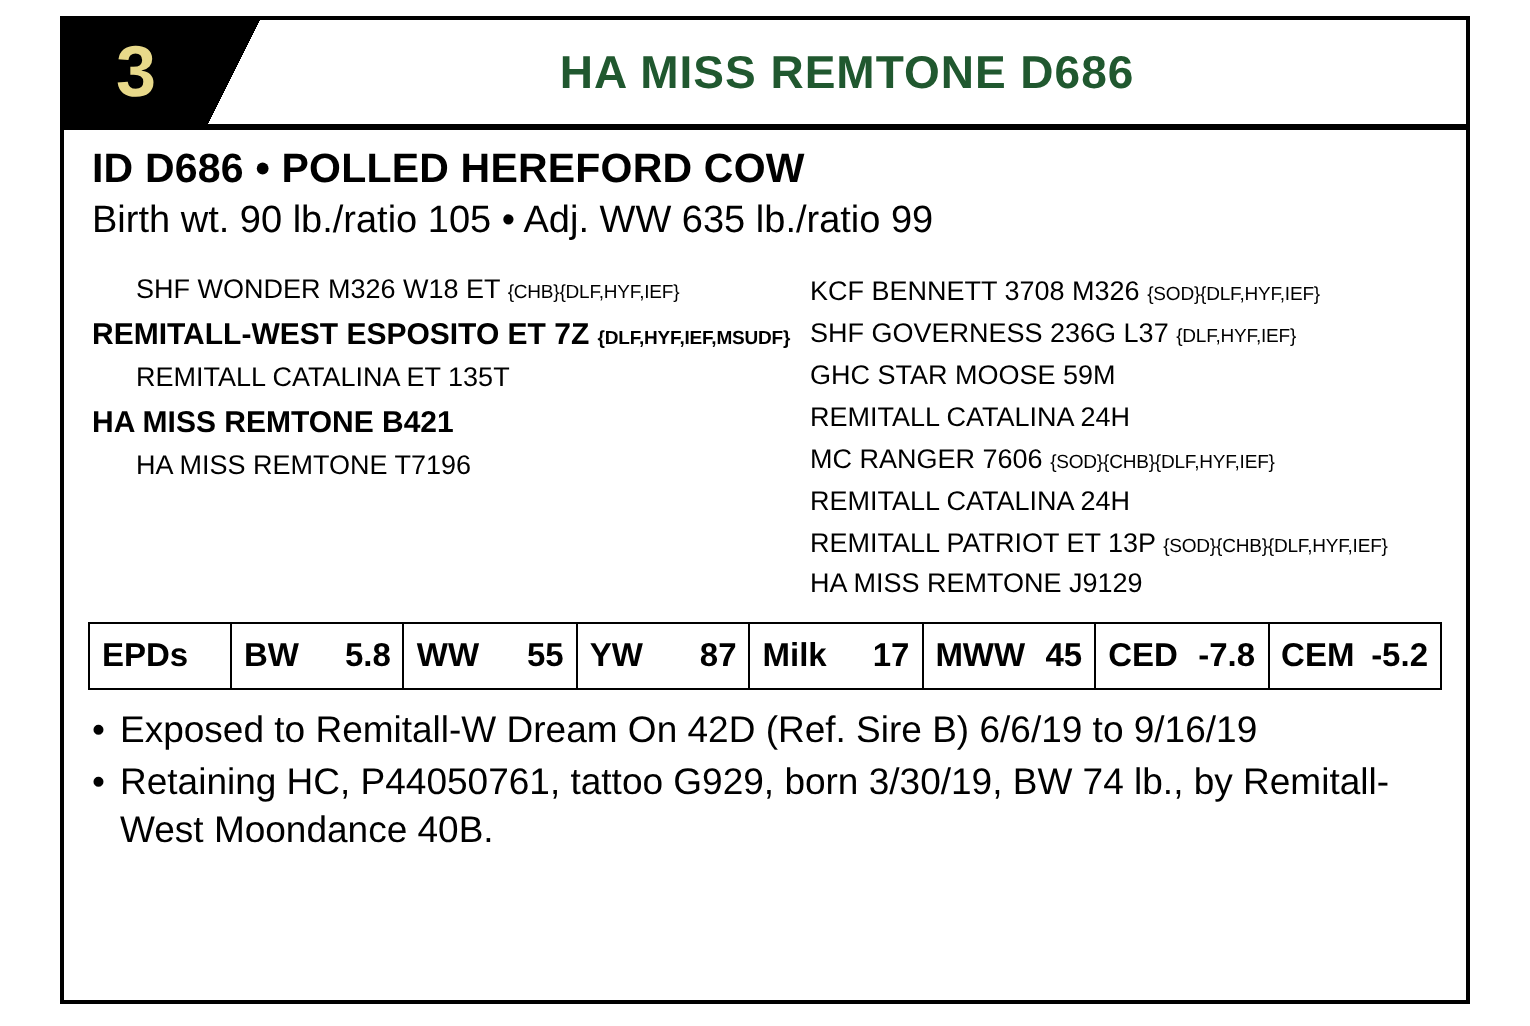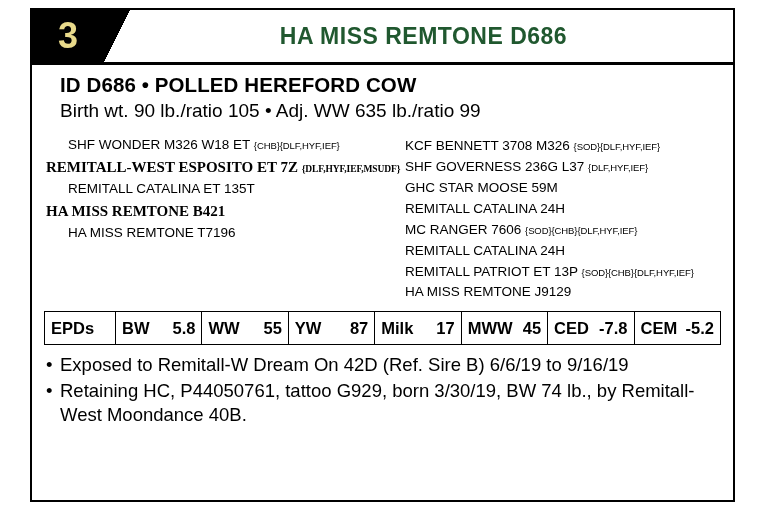--- a/index.html
+++ b/index.html
@@ -58,21 +58,21 @@
     align-items: center;
     justify-content: center;
     font-size: 23px;
     font-weight: bold;
     color: #20582f;
     letter-spacing: 0.5px;
     padding-right: 16px;
   }
   
   .idblock {
-    padding: 8px 14px 2px 28px;
+    padding: 8px 14px 2px 14px;
   }
   .id-line1 {
     font-size: 20.5px;
     font-weight: bold;
     letter-spacing: 0.1px;
     margin-bottom: 3px;
   }
   .id-line2, .id-line3 {
     font-size: 19px;
     margin-bottom: 3px;
@@ -90,21 +90,21 @@
   .ped-col.right {
     flex: 0 0 318px;
     padding-top: 1px;
   }
   .ped-line {
     font-size: 13.5px;
     line-height: 1.55;
     white-space: nowrap;
   }
   .ped-line.indent1 { padding-left: 22px; }
-  .ped-line.indent0 { padding-left: 0; font-family: Liberation Serif, serif; }
+  .ped-line.indent0 { padding-left: 0; }
   .ped-line.bold { font-weight: bold; font-size: 15px; }
   .ped-line.gap { margin-top: 12px; }
   .traits {
     font-size: 9.5px;
     letter-spacing: -0.1px;
   }
   
   .epd-wrap {
     margin: 4px 12px 0 12px;
   }

